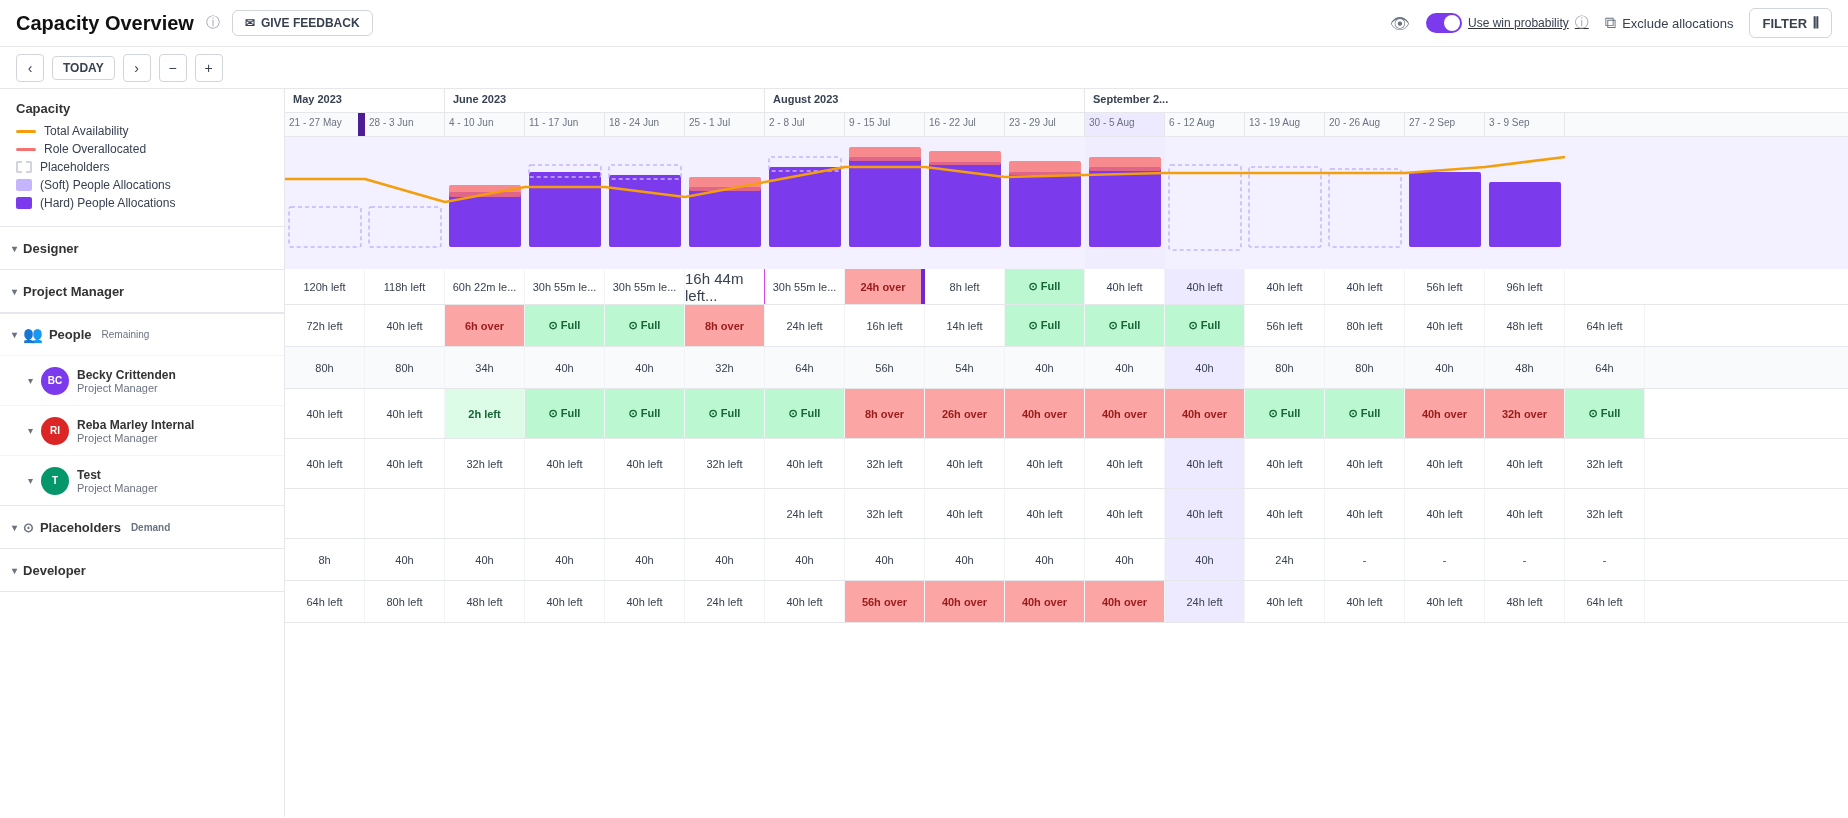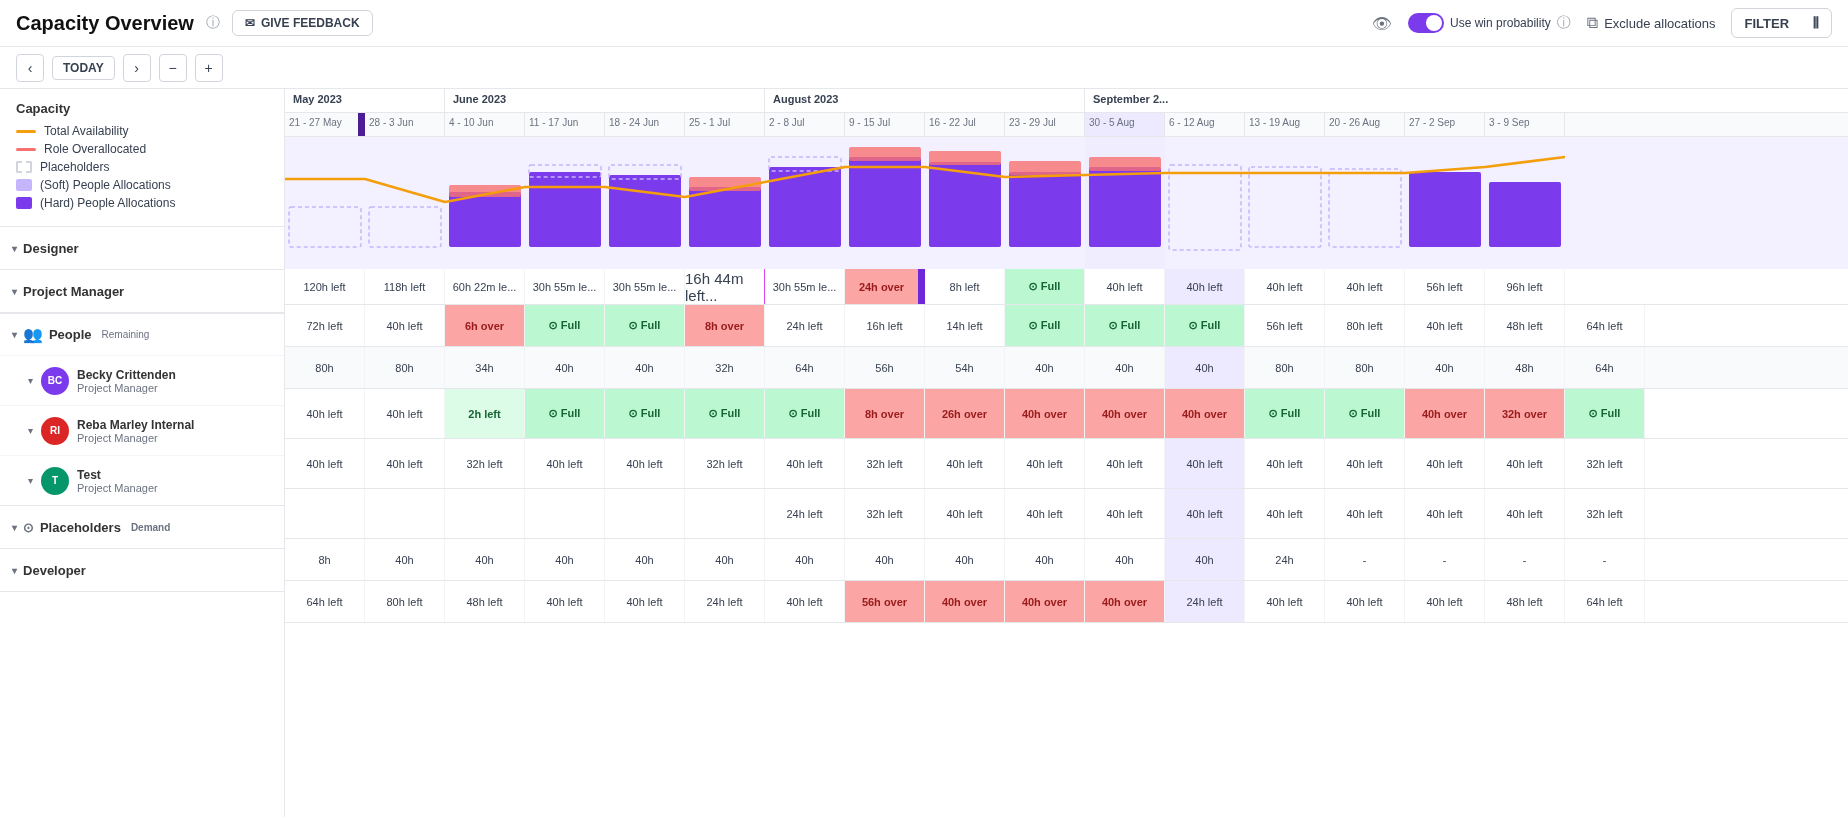--- a/index.html
+++ b/index.html
@@ -13,29 +13,29 @@
     .top-bar-left { display: flex; align-items: center; gap: 12px; }
     .page-title { font-size: 20px; font-weight: 700; color: #111; }
     .info-icon { color: #9ca3af; cursor: pointer; font-size: 14px; }
     .feedback-btn {
       display: flex; align-items: center; gap: 6px;
       border: 1px solid #d1d5db; border-radius: 6px; padding: 5px 12px;
       font-size: 12px; font-weight: 600; color: #374151; cursor: pointer; background: #fff;
     }
     .top-bar-right { display: flex; align-items: center; gap: 16px; }
     .eye-icon { color: #6b7280; cursor: pointer; font-size: 16px; }
-    .toggle-group { display: flex; align-items: center; gap: 6px; }
+    .toggle-group { display: flex; align-items: center; gap: 6px; text-decoration: underline; }
     .toggle { width: 36px; height: 20px; background: #7c3aed; border-radius: 10px; position: relative; cursor: pointer; }
     .toggle-knob { width: 16px; height: 16px; background: #fff; border-radius: 50%; position: absolute; top: 2px; right: 2px; }
     .toggle-label { font-size: 12px; color: #374151; }
     .help-icon { color: #9ca3af; font-size: 14px; cursor: pointer; }
     .exclude-alloc { display: flex; align-items: center; gap: 6px; font-size: 13px; color: #374151; cursor: pointer; }
     .exclude-icon { font-size: 16px; color: #6b7280; }
     .filter-btn {
-      display: flex; align-items: center; gap: 24px;
+      display: flex; align-items: center; gap: 6px;
       border: 1px solid #d1d5db; border-radius: 6px; padding: 6px 12px;
       font-size: 13px; font-weight: 600; color: #374151; cursor: pointer; background: #fff;
     }
 
     
     .nav-bar {
       display: flex; align-items: center; gap: 8px;
       padding: 6px 16px; border-bottom: 1px solid #e5e7eb; height: 42px;
     }
     .nav-btn {
@@ -320,21 +320,21 @@
       </div>
 
       <div style="display:flex; height:36px; border-bottom:1px solid #e5e7eb; align-items:flex-start;">
         <div style="width:80px; height:100%; display:flex; align-items:center; justify-content:center; border-right:1px solid #f3f4f6; font-size:11px; color:#374151;">120h left</div>
         <div style="width:80px; height:100%; display:flex; align-items:center; justify-content:center; border-right:1px solid #f3f4f6; font-size:11px; color:#374151;">118h left</div>
         <div style="width:80px; height:100%; display:flex; align-items:center; justify-content:center; border-right:1px solid #f3f4f6; font-size:11px; color:#374151;">60h 22m le...</div>
         <div style="width:80px; height:100%; display:flex; align-items:center; justify-content:center; border-right:1px solid #f3f4f6; font-size:11px; color:#374151;">30h 55m le...</div>
         <div style="width:80px; height:100%; display:flex; align-items:center; justify-content:center; border-right:1px solid #f3f4f6; font-size:11px; color:#374151;">30h 55m le...</div>
         <div style="width:80px; height:100%; display:flex; align-items:center; justify-content:center; border-right:1px solid #d946ef; font-size:15px; color:#374151;">16h 44m left...</div>
         <div style="width:80px; height:100%; display:flex; align-items:center; justify-content:center; border-right:1px solid #f3f4f6; font-size:11px; color:#374151;">30h 55m le...</div>
-        <div style="width:80px; height:100%; display:flex; align-items:center; justify-content:center; border-right:7px solid #6d28d9; font-size:11px; font-weight:700; color:#991b1b; background:#fca5a5;">24h over</div>
+        <div style="width:80px; height:100%; display:flex; align-items:center; justify-content:center; border-right:4px solid #6d28d9; font-size:11px; font-weight:700; color:#991b1b; background:#fca5a5;">24h over</div>
         <div style="width:80px; height:100%; display:flex; align-items:center; justify-content:center; border-right:1px solid #f3f4f6; font-size:11px; color:#374151;">8h left</div>
         <div style="width:80px; height:100%; display:flex; align-items:center; justify-content:center; border-right:1px solid #f3f4f6; font-size:11px; color:#166534; background:#bbf7d0; font-weight:600;">⊙ Full</div>
         <div style="width:80px; height:100%; display:flex; align-items:center; justify-content:center; border-right:1px solid #f3f4f6; font-size:11px; color:#374151;">40h left</div>
         <div style="width:80px; height:100%; display:flex; align-items:center; justify-content:center; border-right:1px solid #f3f4f6; font-size:11px; color:#374151; background:#ede9fe;">40h left</div>
         <div style="width:80px; height:100%; display:flex; align-items:center; justify-content:center; border-right:1px solid #f3f4f6; font-size:11px; color:#374151;">40h left</div>
         <div style="width:80px; height:100%; display:flex; align-items:center; justify-content:center; border-right:1px solid #f3f4f6; font-size:11px; color:#374151;">40h left</div>
         <div style="width:80px; height:100%; display:flex; align-items:center; justify-content:center; border-right:1px solid #f3f4f6; font-size:11px; color:#374151;">56h left</div>
         <div style="width:80px; height:100%; display:flex; align-items:center; justify-content:center; border-right:1px solid #f3f4f6; font-size:11px; color:#374151;">96h left</div>
       </div>
 

